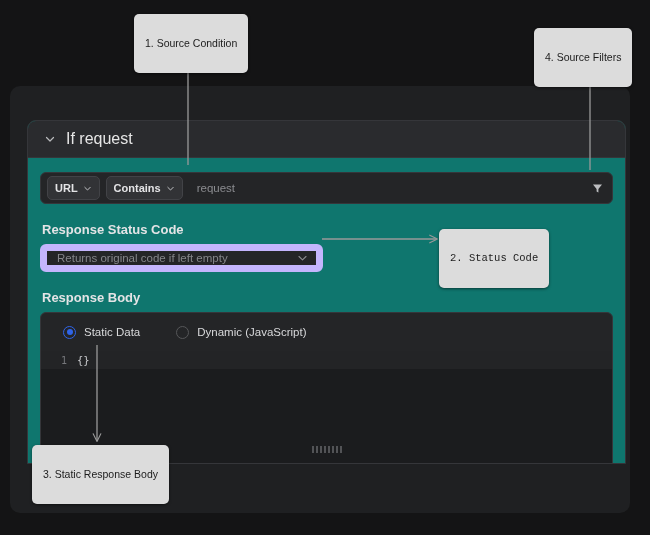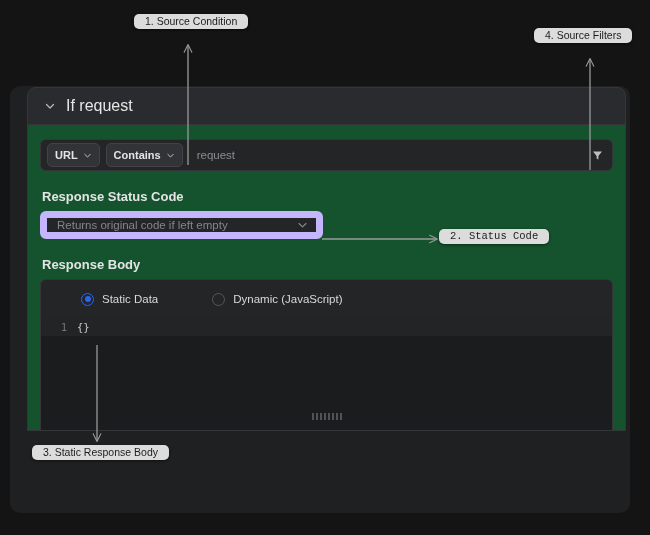--- a/index.html
+++ b/index.html
@@ -24,24 +24,24 @@
     width: 620px;
     height: 427px;
     background: #1f2022;
     border-radius: 10px;
   }
 
   
   .rule-card {
     position: absolute;
     left: 27px;
-    top: 87px;
+    top: 120px;
     width: 599px;
     height: 344px;
-    background: #14532d;
+    background: #0f766e;
     border: 1px solid #35363a;
     border-top-left-radius: 9px;
     border-top-right-radius: 9px;
     box-sizing: border-box;
     overflow: hidden;
   }
 
   .rule-header {
     height: 36px;
     display: flex;
@@ -159,21 +159,20 @@
     height: 38px;
     display: flex;
     align-items: center;
     padding-left: 22px;
   }
   .radio-opt {
     display: flex;
     align-items: center;
     gap: 8px;
     margin-right: 36px;
-    margin-left: 18px;
   }
   .radio-dot {
     width: 13px;
     height: 13px;
     border-radius: 50%;
     border: 1.5px solid #565759;
     box-sizing: border-box;
     position: relative;
     flex: none;
   }
@@ -239,21 +238,21 @@
     background: #525356;
   }
 
   
   .callout {
     position: absolute;
     background: #dcdcdc;
     color: #1c1c1c;
     font-size: 10.5px;
     border-radius: 5px;
-    padding: 2px 11px;
+    padding: 24px 11px;
     white-space: nowrap;
     box-shadow: 0 1px 3px rgba(0,0,0,.5);
     line-height: 1;
   }
   .ann-arrow {
     position: absolute;
     overflow: visible;
   }
 </style>
 </head>

